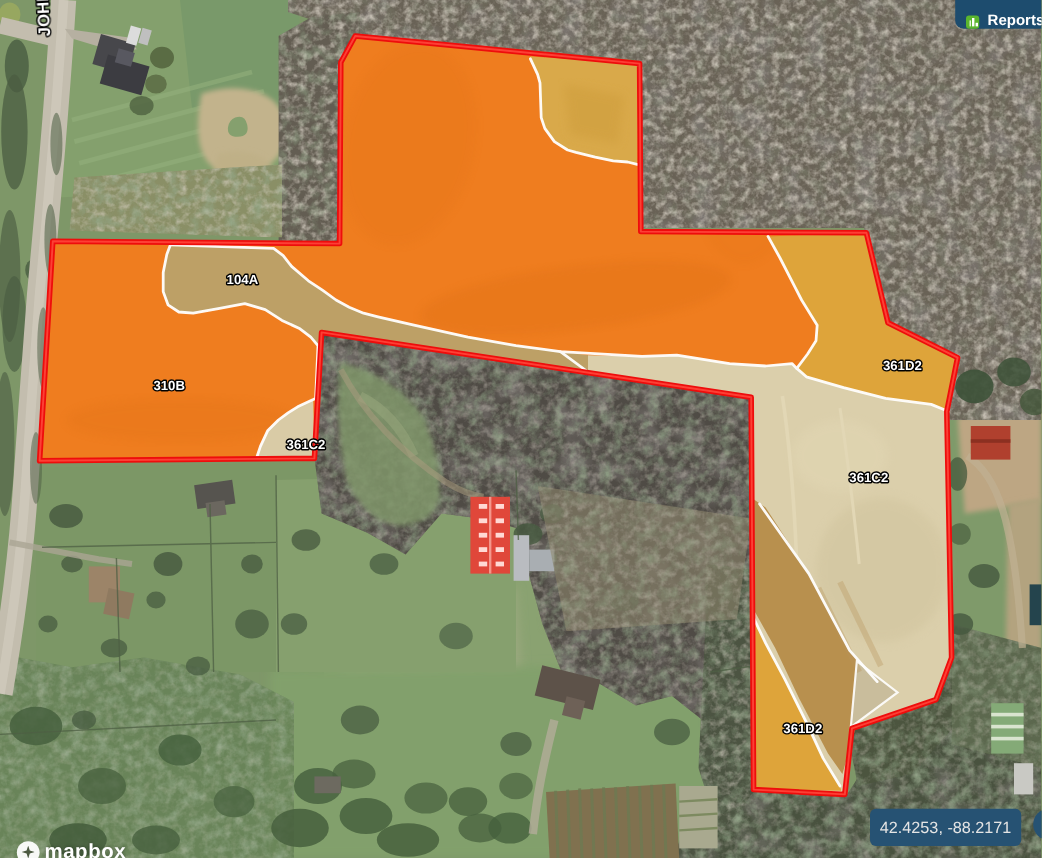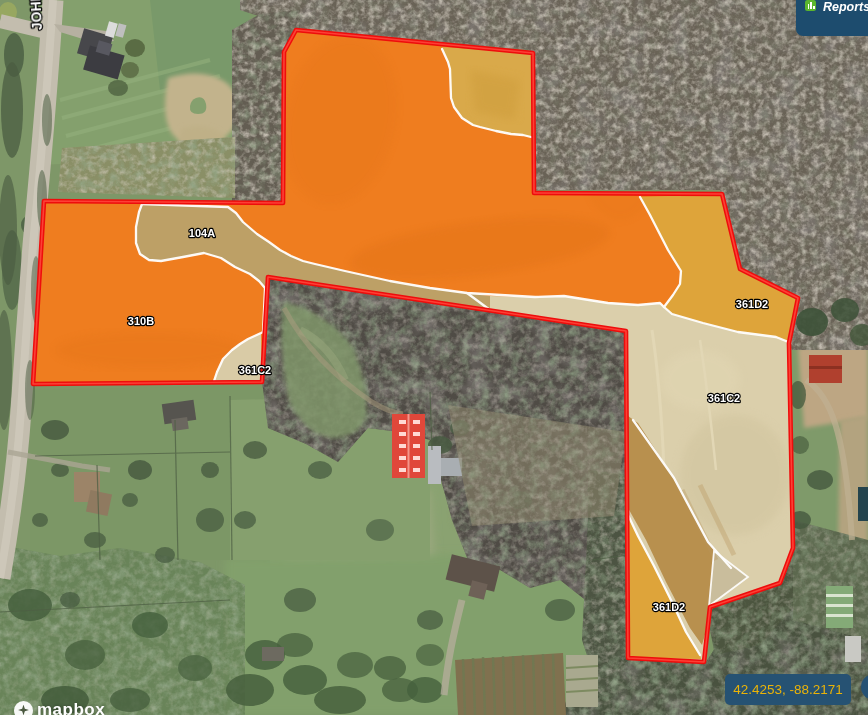--- a/index.html
+++ b/index.html
@@ -1,23 +1,23 @@
 <!DOCTYPE html>
 <html><head>
 <meta charset="utf-8">
 <style>
 html,body{margin:0;padding:0;}
 body{width:868px;height:715px;overflow:hidden;font-family:"Liberation Sans",sans-serif;position:relative;background:#7e9768;}
 #map{position:absolute;left:0;top:0;}
 .ui{position:absolute;font-family:"Liberation Sans",sans-serif;}
-#reports{right:0;top:0;height:36px;background:#1d4c6e;border-bottom-left-radius:7px;display:flex;align-items:flex-start;padding-left:9px;width:63px;font-style:italic;}
+#reports{right:0;top:0;height:24px;background:#1d4c6e;border-bottom-left-radius:7px;display:flex;align-items:flex-end;padding-left:9px;width:63px;}
 #reports .ic{width:11px;height:11px;background:#5bb52e;border-radius:2.5px;position:relative;margin-right:7px;flex:none;}
 #reports .ic i{position:absolute;bottom:2px;background:#fff;width:2px;display:block;}
 #reports span{color:#fff;font-weight:bold;font-size:12.5px;letter-spacing:0;}
-#coords{left:725px;top:674px;width:126px;height:31px;background:#265273;border-radius:5px;color:#eab308;font-size:13.5px;display:flex;align-items:center;justify-content:center;}
+#coords{left:725px;top:674px;width:126px;height:31px;background:#265273;border-radius:5px;color:#e5e5e5;font-size:13.5px;display:flex;align-items:center;justify-content:center;}
 #circ{left:861px;top:674px;width:26px;height:26px;border-radius:50%;background:#265273;}
 #mblogo{left:14px;top:700px;display:flex;align-items:center;color:#fff;}
 #mblogo .mbc{width:19px;height:19px;border-radius:50%;background:#fff;position:relative;opacity:.95;}
 #mblogo .mbc:after{content:"";position:absolute;left:4px;top:4px;width:11px;height:11px;background:#4a573f;border-radius:50%;clip-path:polygon(50% 0,62% 38%,100% 50%,62% 62%,50% 100%,38% 62%,0 50%,38% 38%);}
 #mblogo b{font-size:17px;margin-left:4px;letter-spacing:.5px;text-shadow:0 0 3px rgba(0,0,0,.4);}
 </style>
 </head>
 <body>
 <svg id="map" width="868" height="715" viewBox="0 0 868 715">
 <defs>

